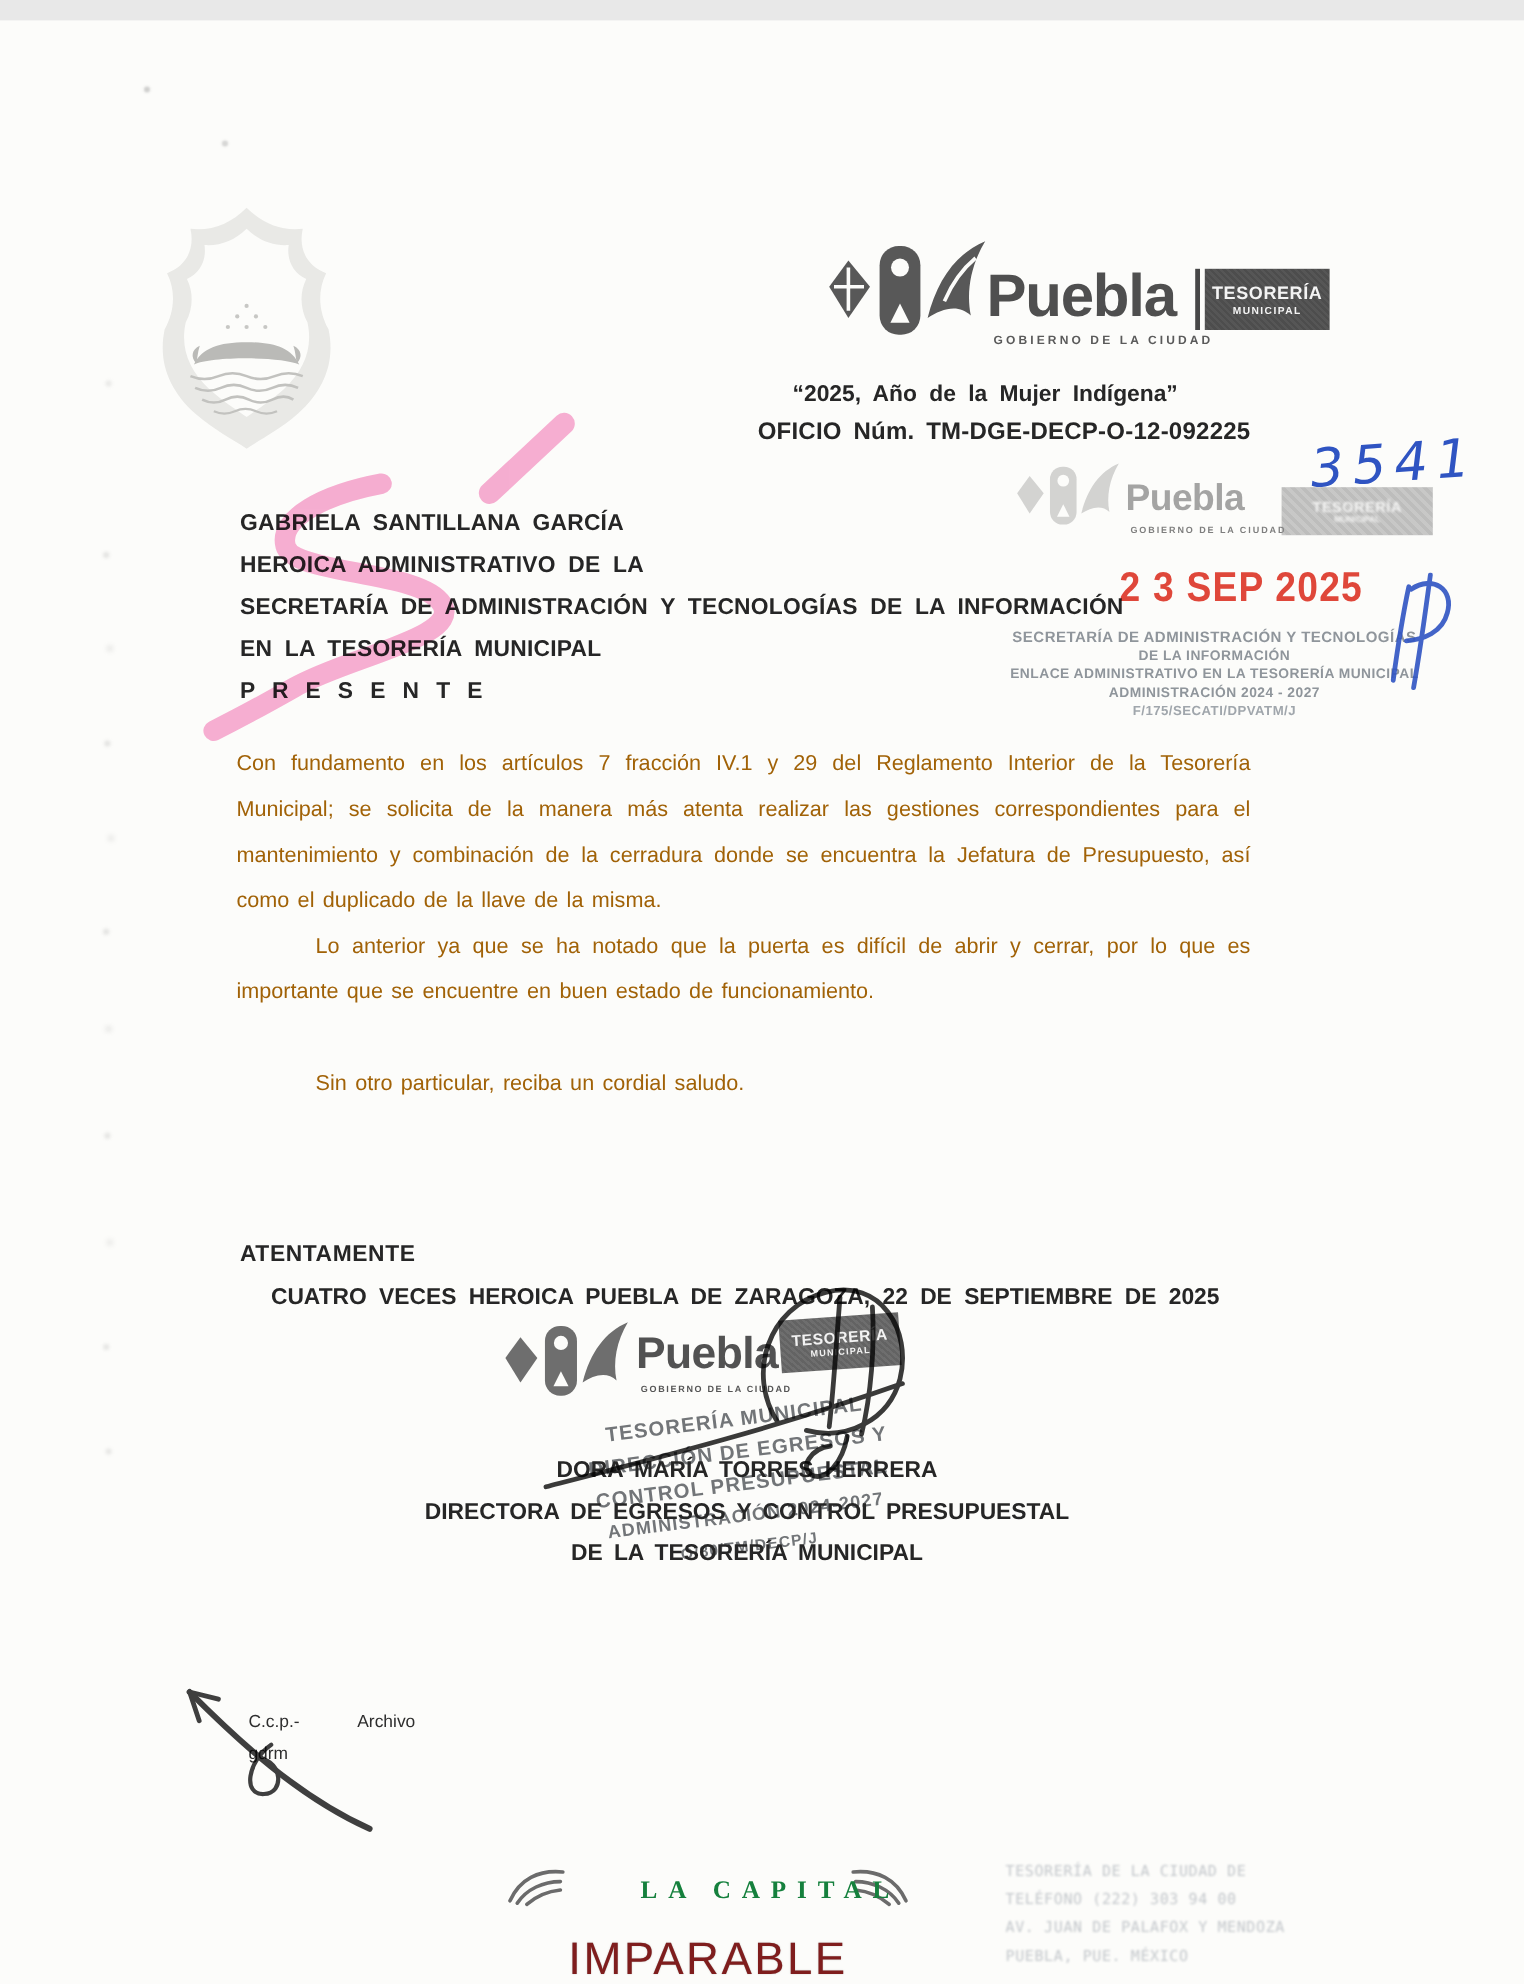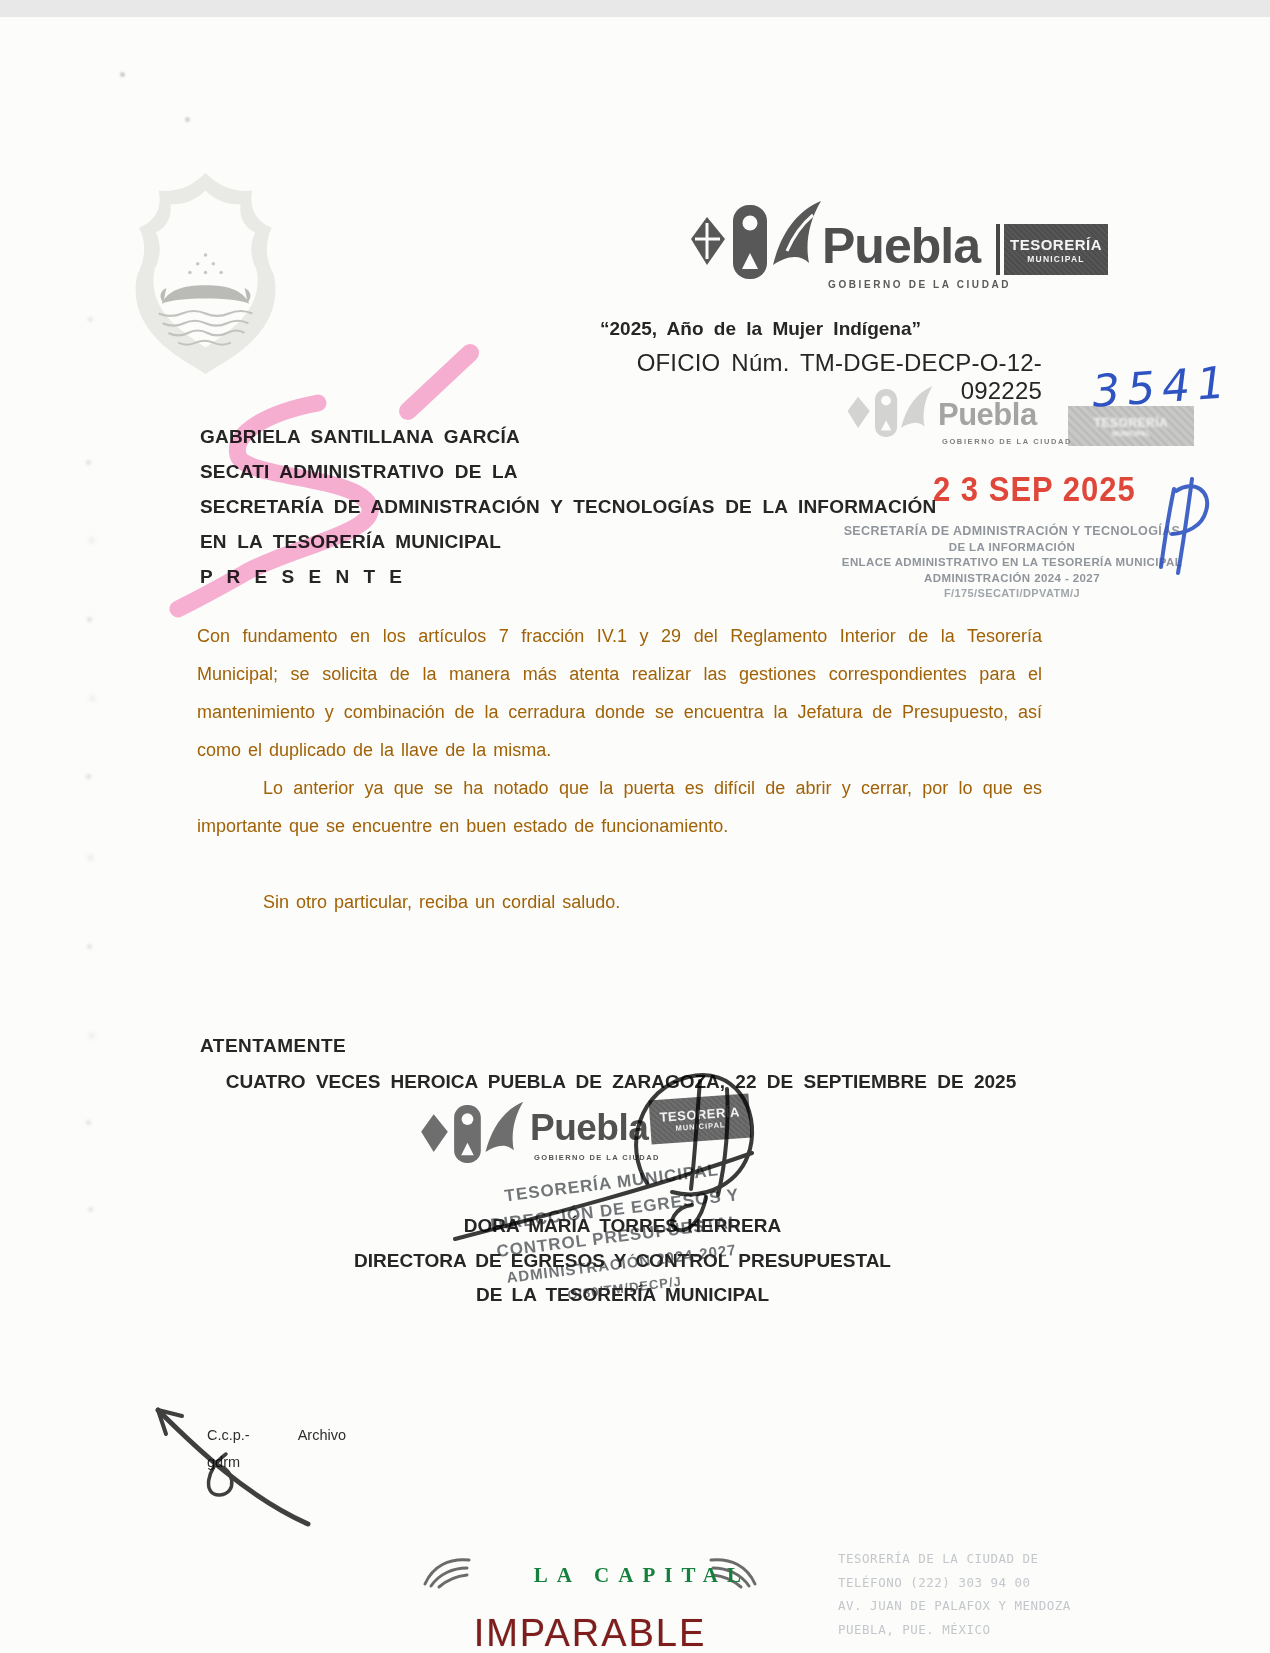--- a/index.html
+++ b/index.html
@@ -15,22 +15,22 @@
   .lh-icons{left:687px;top:182px;}
   .lh-wordmark{left:822px;top:200px;font-size:50px;font-weight:bold;color:#4f4f4f;letter-spacing:-1px;}
   .lh-tagline{left:828px;top:262px;font-size:10px;font-weight:bold;color:#5a5a5a;letter-spacing:2.6px;}
   .lh-sep{left:996px;top:207px;width:4px;height:51px;background:#474747;}
   .lh-badge{left:1004px;top:207px;width:104px;height:51px;background:#4d4d4d;
     background-image:repeating-linear-gradient(45deg,rgba(255,255,255,.05) 0 2px,transparent 2px 4px);
     display:flex;flex-direction:column;align-items:center;justify-content:center;color:#f4f4f4;}
   .lh-badge .t1{font-size:15px;font-weight:bold;letter-spacing:.5px;}
   .lh-badge .t2{font-size:8.5px;font-weight:bold;letter-spacing:1.2px;margin-top:1px;}
 
-  .quote{left:600px;top:301px;width:442px;text-align:left;font-size:19px;font-weight:bold;word-spacing:5px;}
-  .oficio{left:560px;top:332px;width:482px;text-align:right;font-size:24px;font-weight:normal;word-spacing:4px;letter-spacing:.2px;}
+  .quote{left:600px;top:301px;width:442px;text-align:center;font-size:19px;font-weight:bold;word-spacing:5px;}
+  .oficio{left:560px;top:332px;width:482px;text-align:right;font-size:20px;font-weight:bold;word-spacing:4px;letter-spacing:.2px;}
 
   
   .folio{left:1092px;top:344px;font-size:44px;color:#2f54c2;font-family:"DejaVu Sans",sans-serif;
     font-style:italic;letter-spacing:7px;transform:rotate(-4deg);}
   .rc-stamp{opacity:.5;filter:blur(.4px);}
   .rc-icons{left:845px;top:365px;}
   .rc-wordmark{left:938px;top:380px;font-size:31px;font-weight:bold;color:#4f4f4f;letter-spacing:-.5px;}
   .rc-tagline{left:942px;top:420px;font-size:7.5px;font-weight:bold;color:#555;letter-spacing:1.6px;}
   .rc-badge{left:1068px;top:389px;width:126px;height:40px;background:#8b8b8b;opacity:.55;filter:blur(.5px);
     background-image:repeating-linear-gradient(45deg,rgba(255,255,255,.16) 0 3px,transparent 3px 6px);
@@ -138,21 +138,21 @@
     <div class="t1">TESORERÍA</div>
     <div class="t2">MUNICIPAL</div>
   </div>
 
   <div class="abs quote">“2025, Año de la Mujer Indígena”</div>
   <div class="abs oficio">OFICIO Núm. TM-DGE-DECP-O-12-092225</div>
 
   
   <div class="abs recipient">
     <div>GABRIELA SANTILLANA GARCÍA</div>
-    <div>SECATI ADMINISTRATIVO DE LA</div>
+    <div>HEROICA ADMINISTRATIVO DE LA</div>
     <div>SECRETARÍA DE ADMINISTRACIÓN Y TECNOLOGÍAS DE LA INFORMACIÓN</div>
     <div>EN LA TESORERÍA MUNICIPAL</div>
     <div class="presente">P R E S E N T E</div>
   </div>
 
   
   <g class="rc-stamp">
     <svg class="abs rc-icons rc-stamp" width="88" height="62" viewBox="0 0 135 86">
       <g fill="#585858">
         <path d="M20 18 L38 40 L20 66 L4 40 Z"></path>

